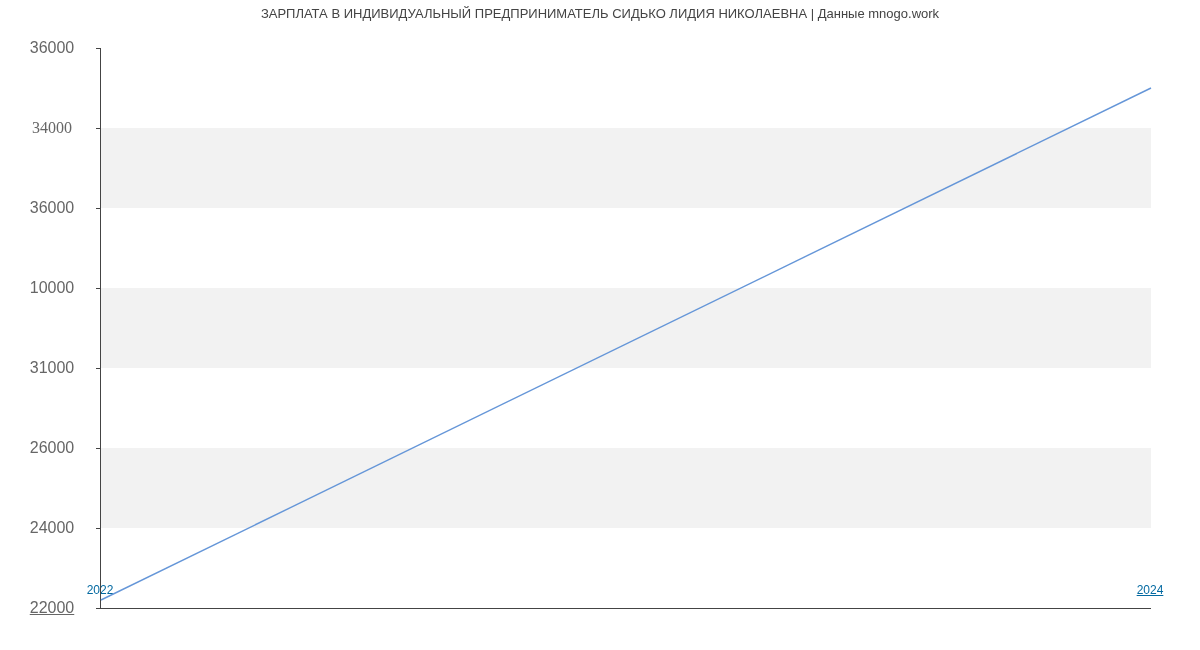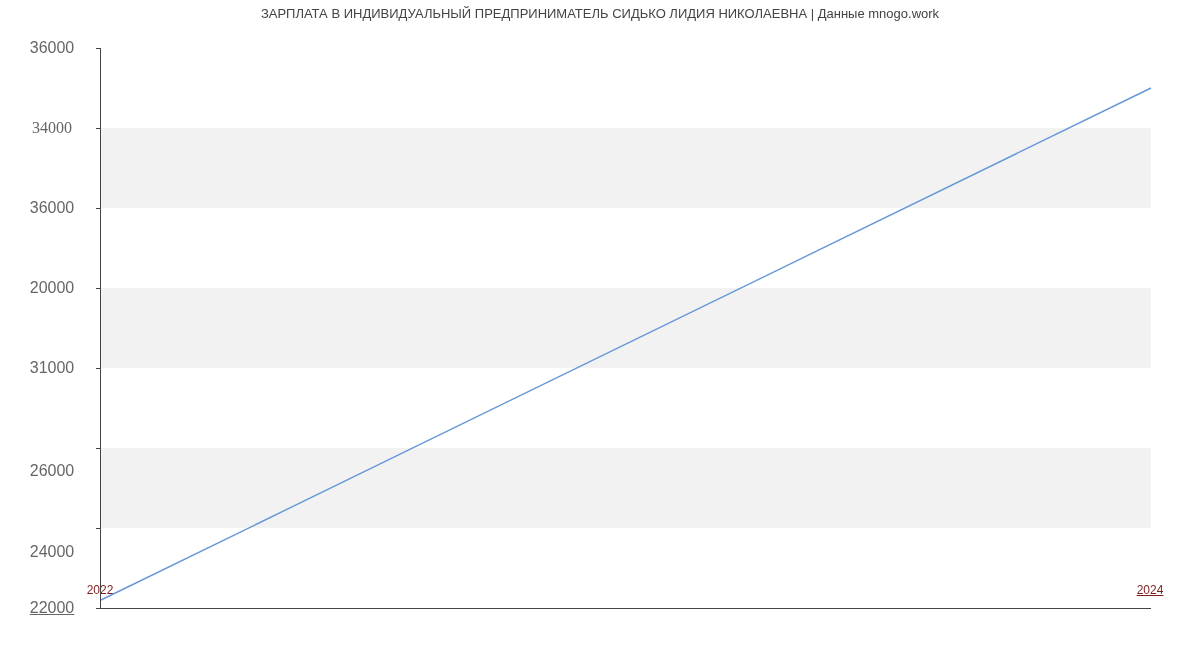--- a/index.html
+++ b/index.html
@@ -55,44 +55,44 @@
     position: absolute;
     left: 96px;
     width: 4px;
     height: 1px;
     background: #444;
   }
   .xtick-label {
     position: absolute;
     top: 583px;
     font-size: 12px;
-    color: #7f1d1d;
+    color: #0369a1;
     text-align: center;
     transform: translateX(-50%);
   }
   svg.line {
     position: absolute;
     left: 0;
     top: 0;
     width: 100%;
     height: 100%;
     overflow: visible;
   }
 </style>
 </head>
 <body>
 
 <div class="chart-wrap">
   <div class="title">ЗАРПЛАТА В ИНДИВИДУАЛЬНЫЙ ПРЕДПРИНИМАТЕЛЬ СИДЬКО ЛИДИЯ НИКОЛАЕВНА | Данные mnogo.work</div>
 
   <div class="ytick-label" id="yl0" style="top: 608px; text-decoration: underline;">22000</div>
-  <div class="ytick-label" id="yl1" style="top: 528px; margin-top: 24px;">24000</div>
-  <div class="ytick-label" id="yl2" style="top: 448px; margin-top: 23px;">26000</div>
+  <div class="ytick-label" id="yl1" style="top: 528px;">24000</div>
+  <div class="ytick-label" id="yl2" style="top: 448px;">26000</div>
   <div class="ytick-label" id="yl3" style="top: 368px;">31000</div>
-  <div class="ytick-label" id="yl4" style="top: 288px;">20000</div>
+  <div class="ytick-label" id="yl4" style="top: 288px;">10000</div>
   <div class="ytick-label" id="yl5" style="top: 208px;">36000</div>
   <div class="ytick-label" id="yl6" style="top: 128px; font-family: Liberation Serif, serif;">34000</div>
   <div class="ytick-label" id="yl7" style="top: 48px;">36000</div>
 
   <div class="ytick-line" id="yt0" style="top: 608px;"></div>
   <div class="ytick-line" id="yt1" style="top: 528px;"></div>
   <div class="ytick-line" id="yt2" style="top: 448px;"></div>
   <div class="ytick-line" id="yt3" style="top: 368px;"></div>
   <div class="ytick-line" id="yt4" style="top: 288px;"></div>
   <div class="ytick-line" id="yt5" style="top: 208px;"></div>

